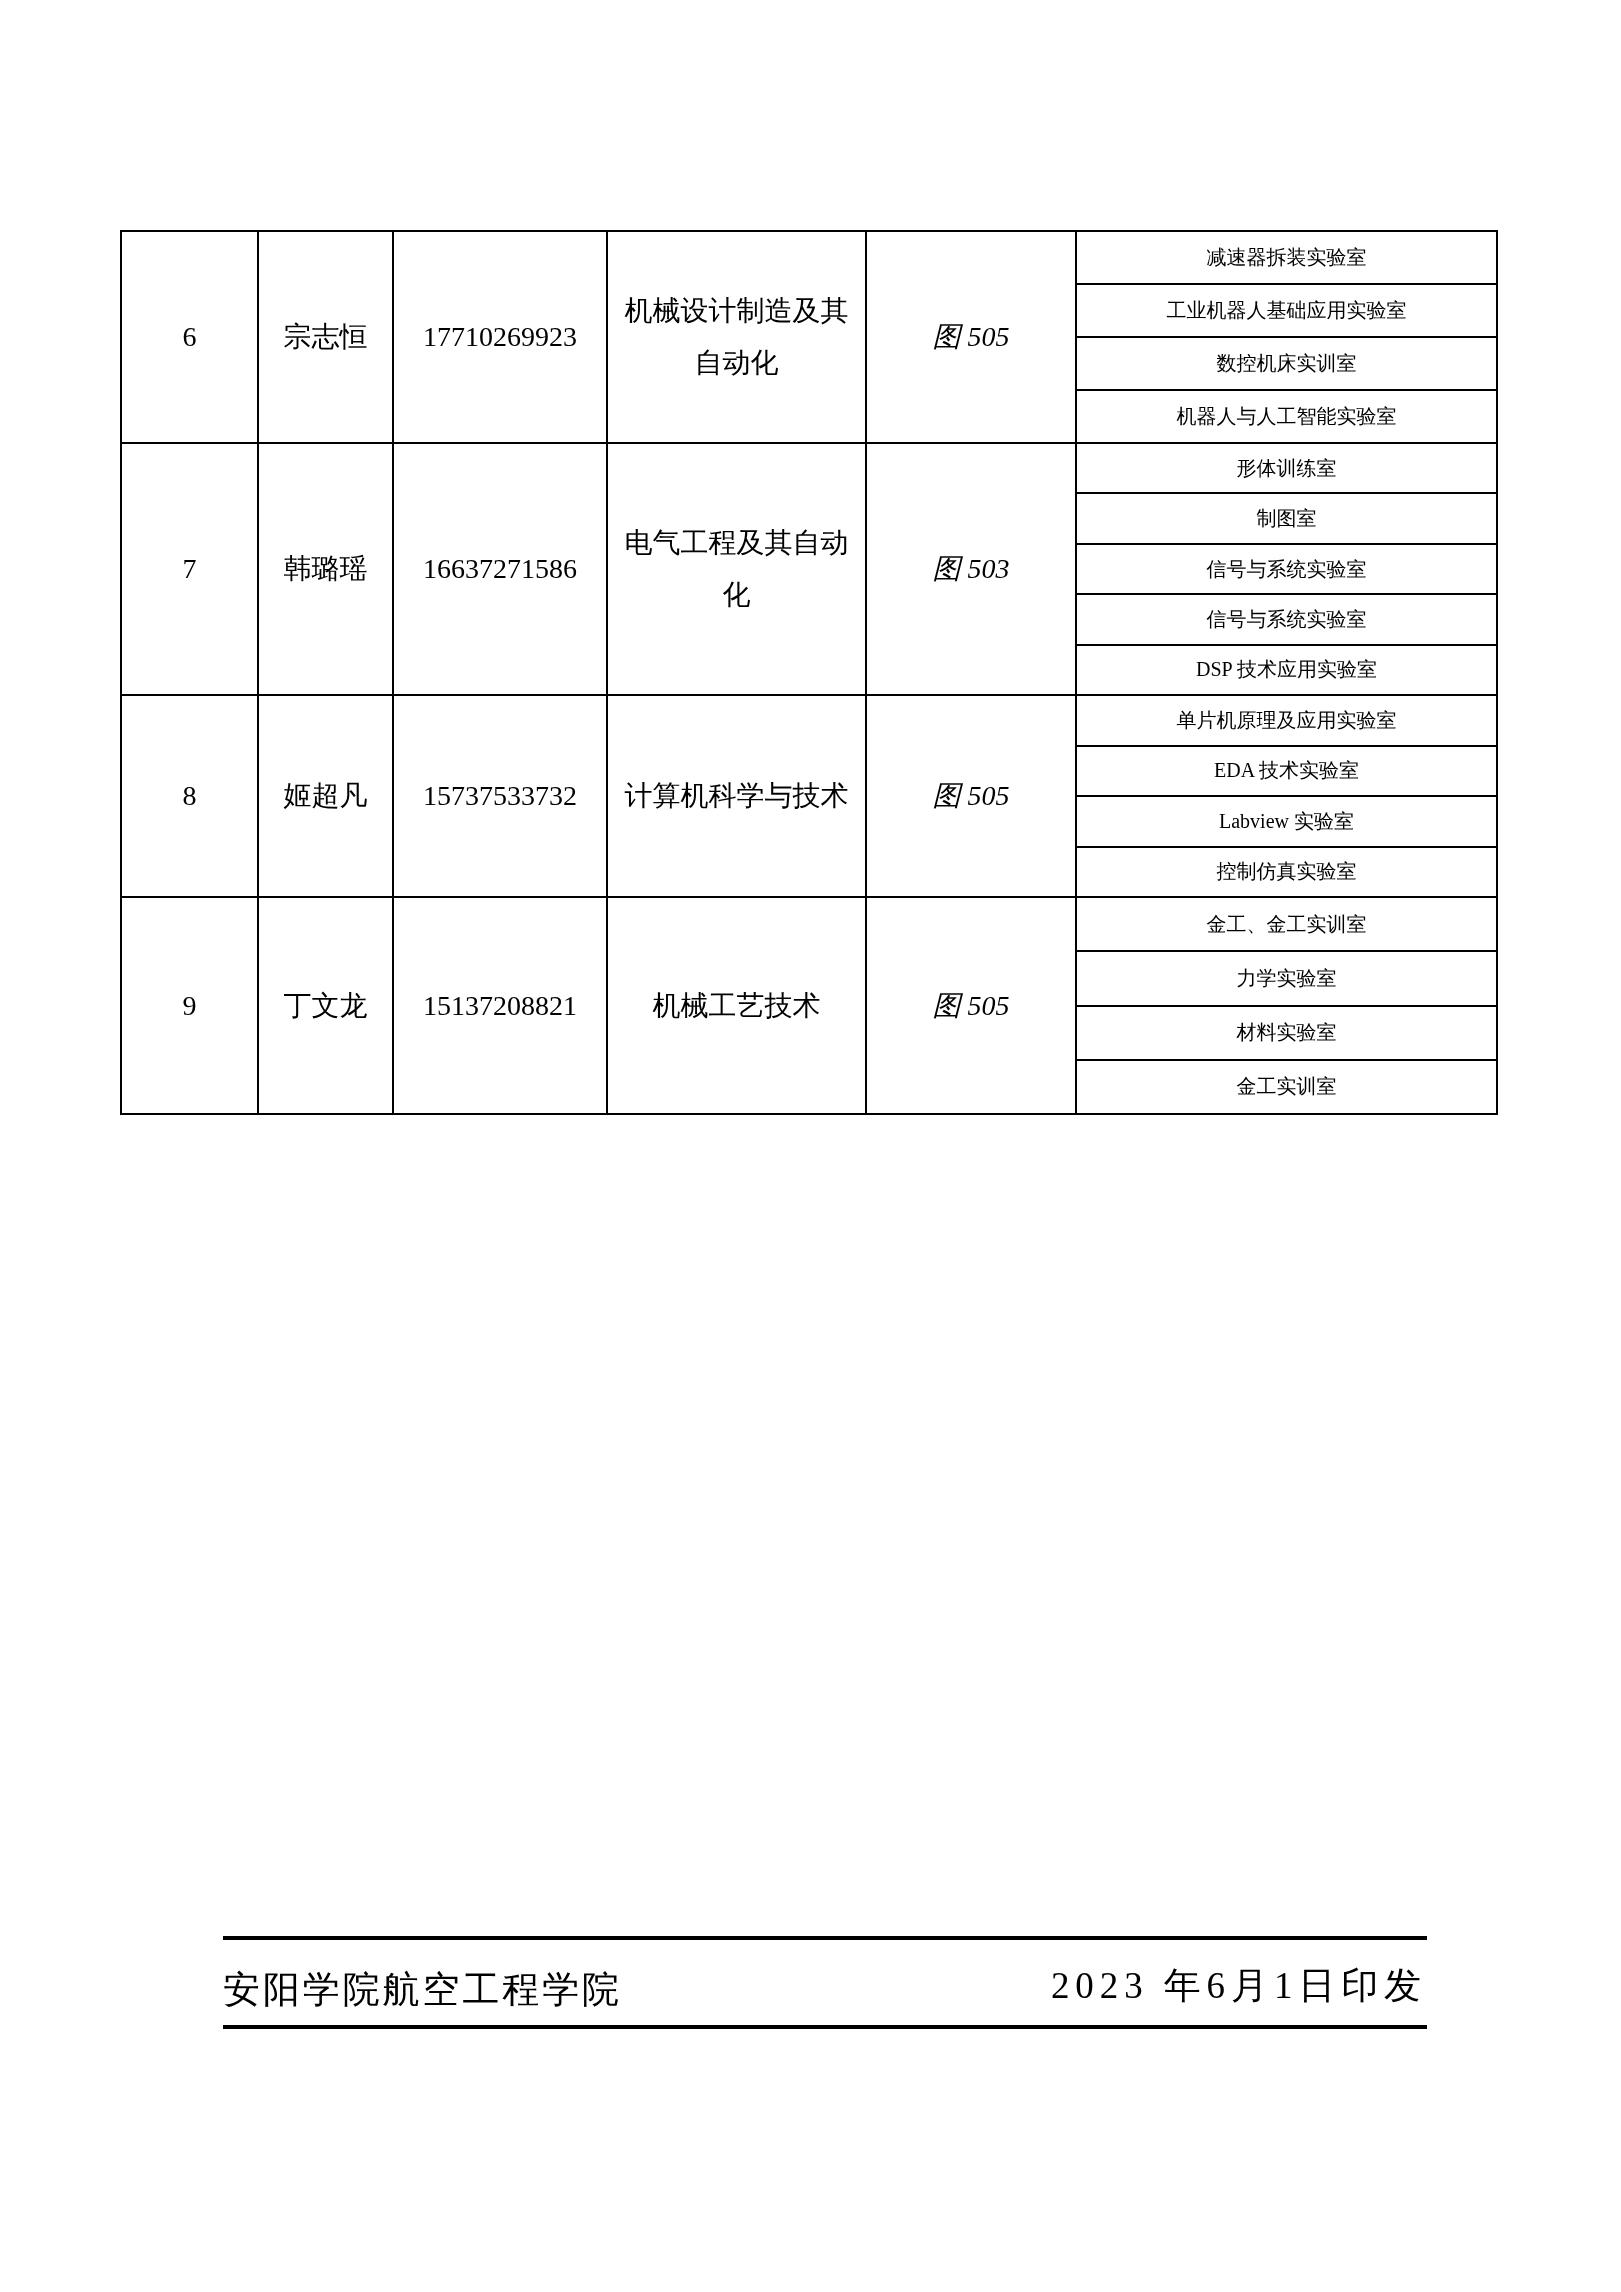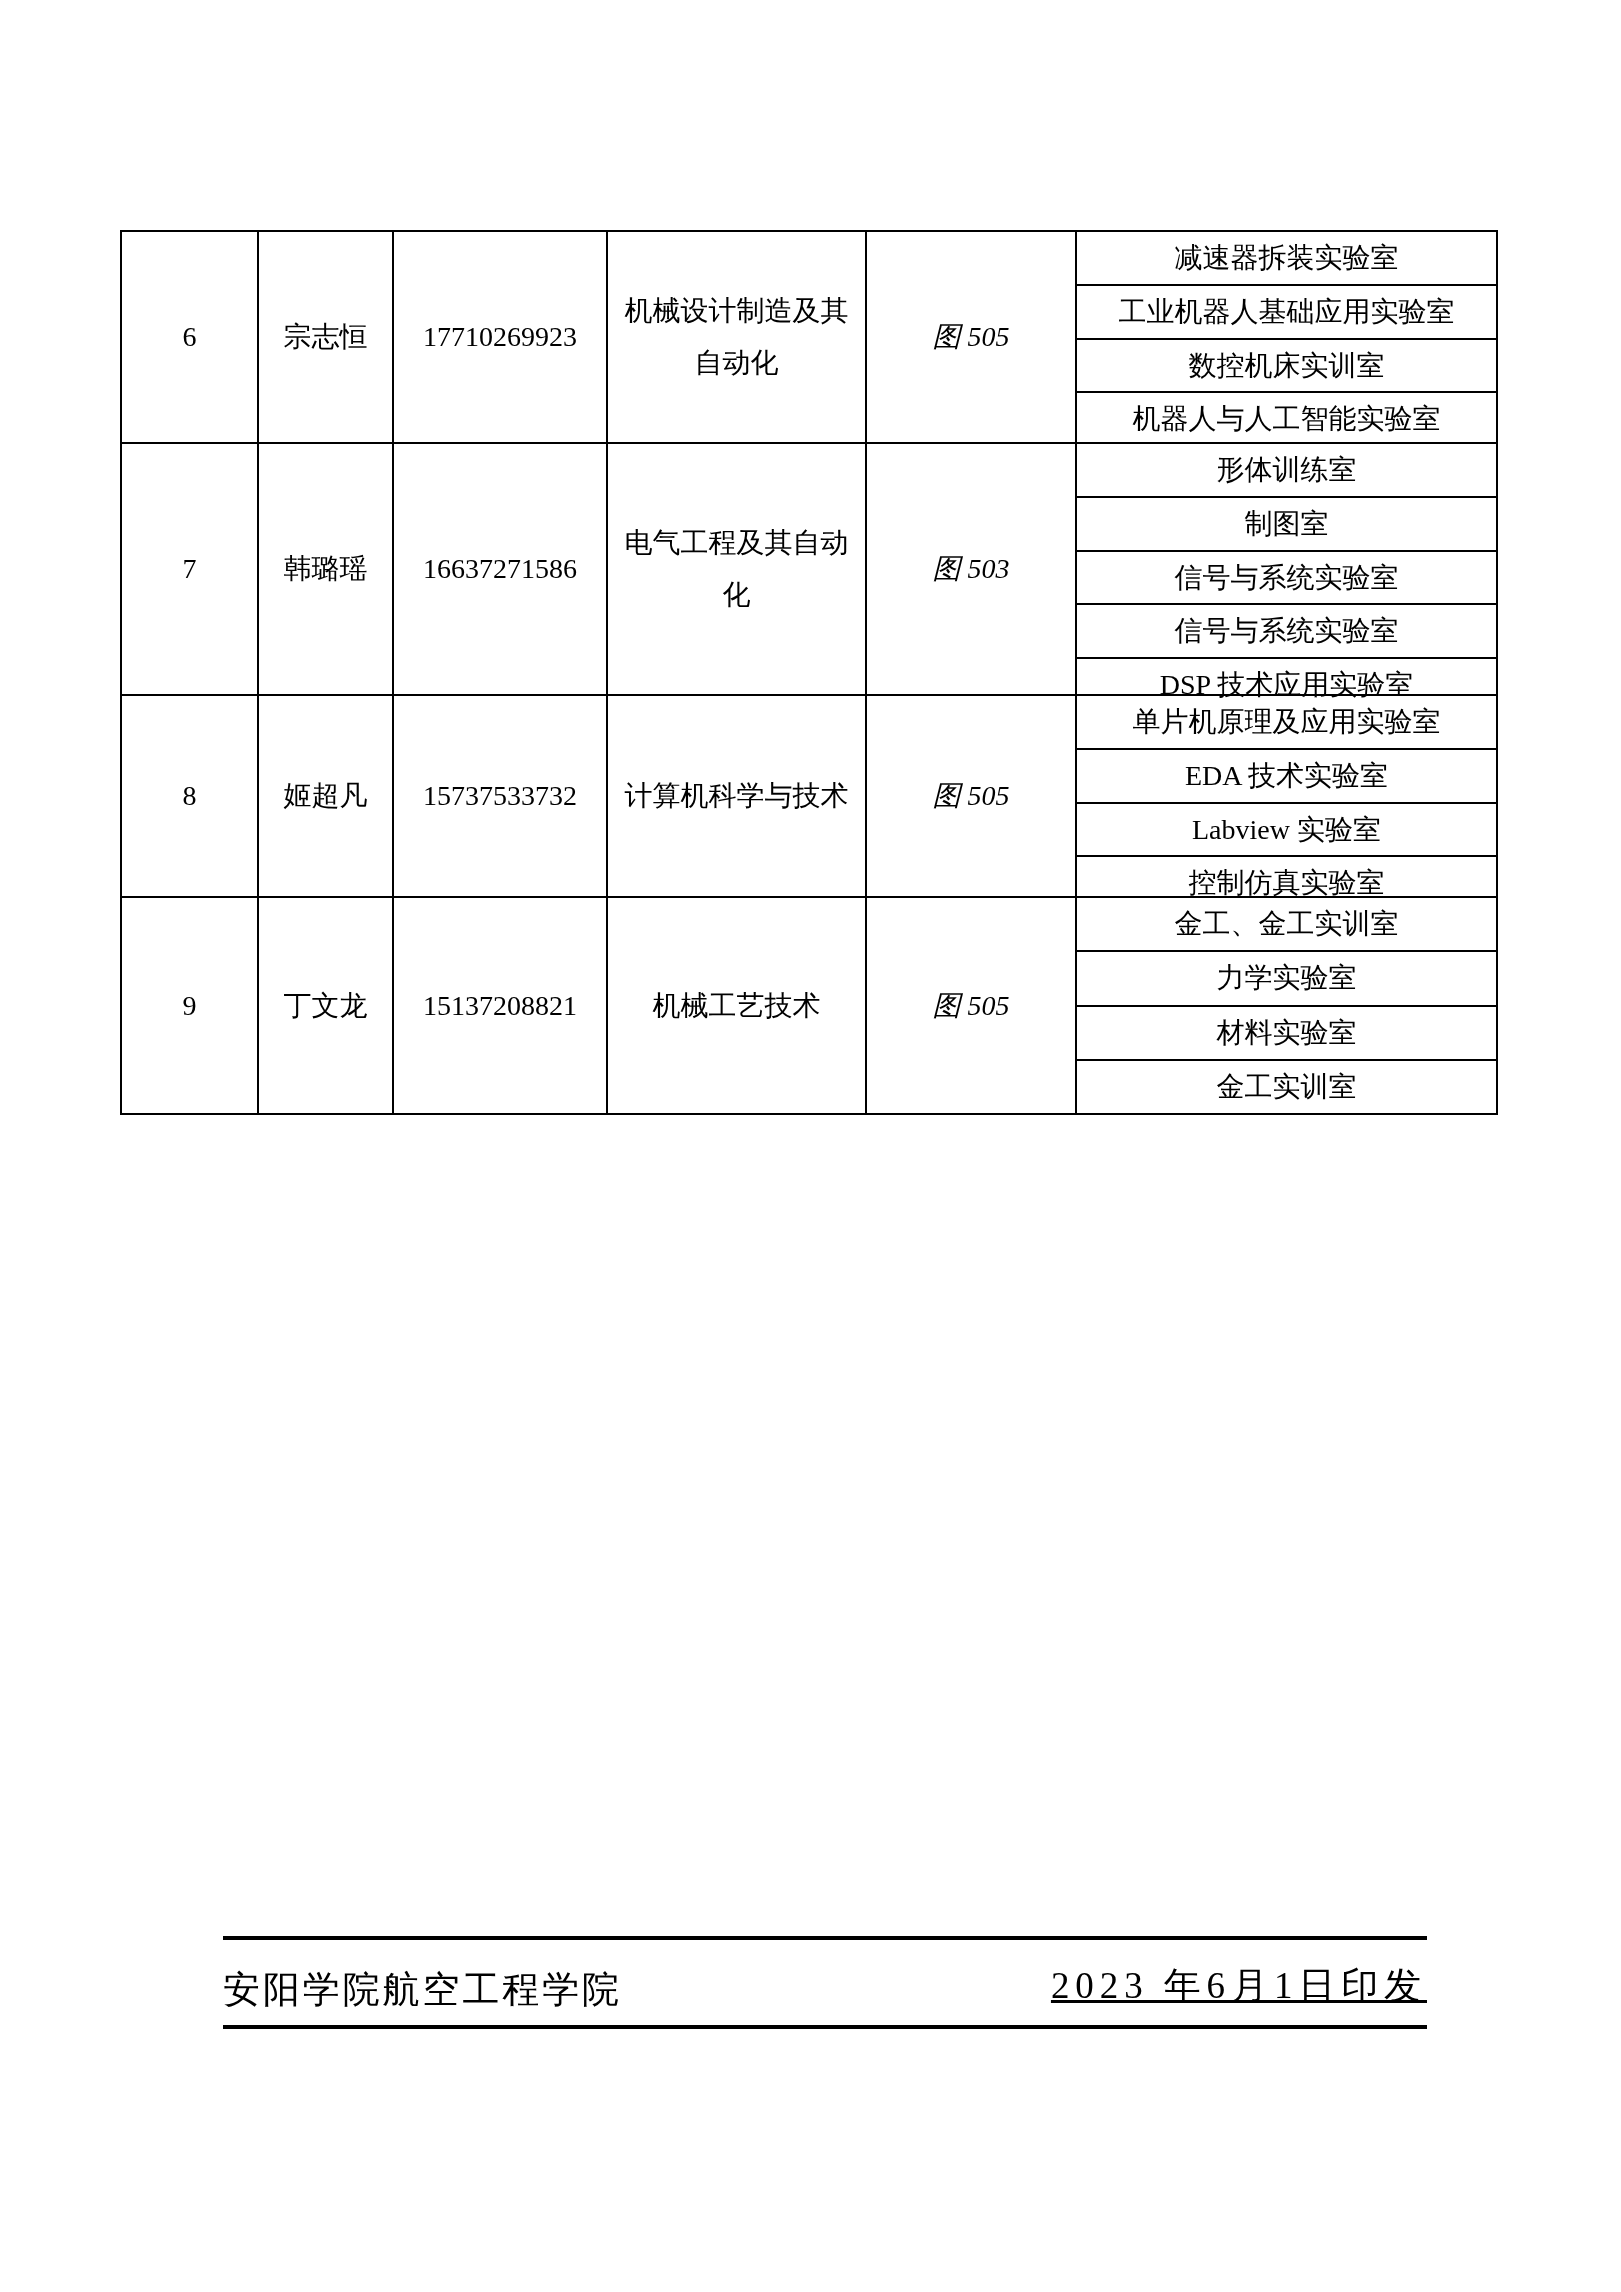--- a/index.html
+++ b/index.html
@@ -42,36 +42,36 @@
   .c-labs{
     flex:1;border-right:none;
     display:flex;flex-direction:column;
     padding:0;align-items:stretch;justify-content:flex-start;
   }
   .lab{
     flex:1;
     border-bottom:2px solid #000;
     display:flex;align-items:center;justify-content:center;
     text-align:center;
-    font-size:28px;
+    font-size:20px;
   }
   .lab:last-child{border-bottom:none;}
   
   .footer-rule{
     position:absolute;left:223px;width:1204px;height:3.9px;background:#000;
   }
   .footer-rule.top{top:1936px;}
   .footer-rule.bottom{top:2025px;}
   .footer-row{
     position:absolute;left:223px;top:1957px;width:1204px;
     display:flex;justify-content:space-between;align-items:center;
     font-size:37px;
   }
   .footer-issuer{letter-spacing:2.9px;margin-top:8px;}
-  .footer-date{letter-spacing:5.9px;text-decoration:underline;}
+  .footer-date{letter-spacing:5.9px;}
 </style>
 </head>
 <body>
 
 <div class="page">
 
   <div class="contact-table">
 
     <div class="t-row row-h6">
       <div class="cell c-no">6</div>

